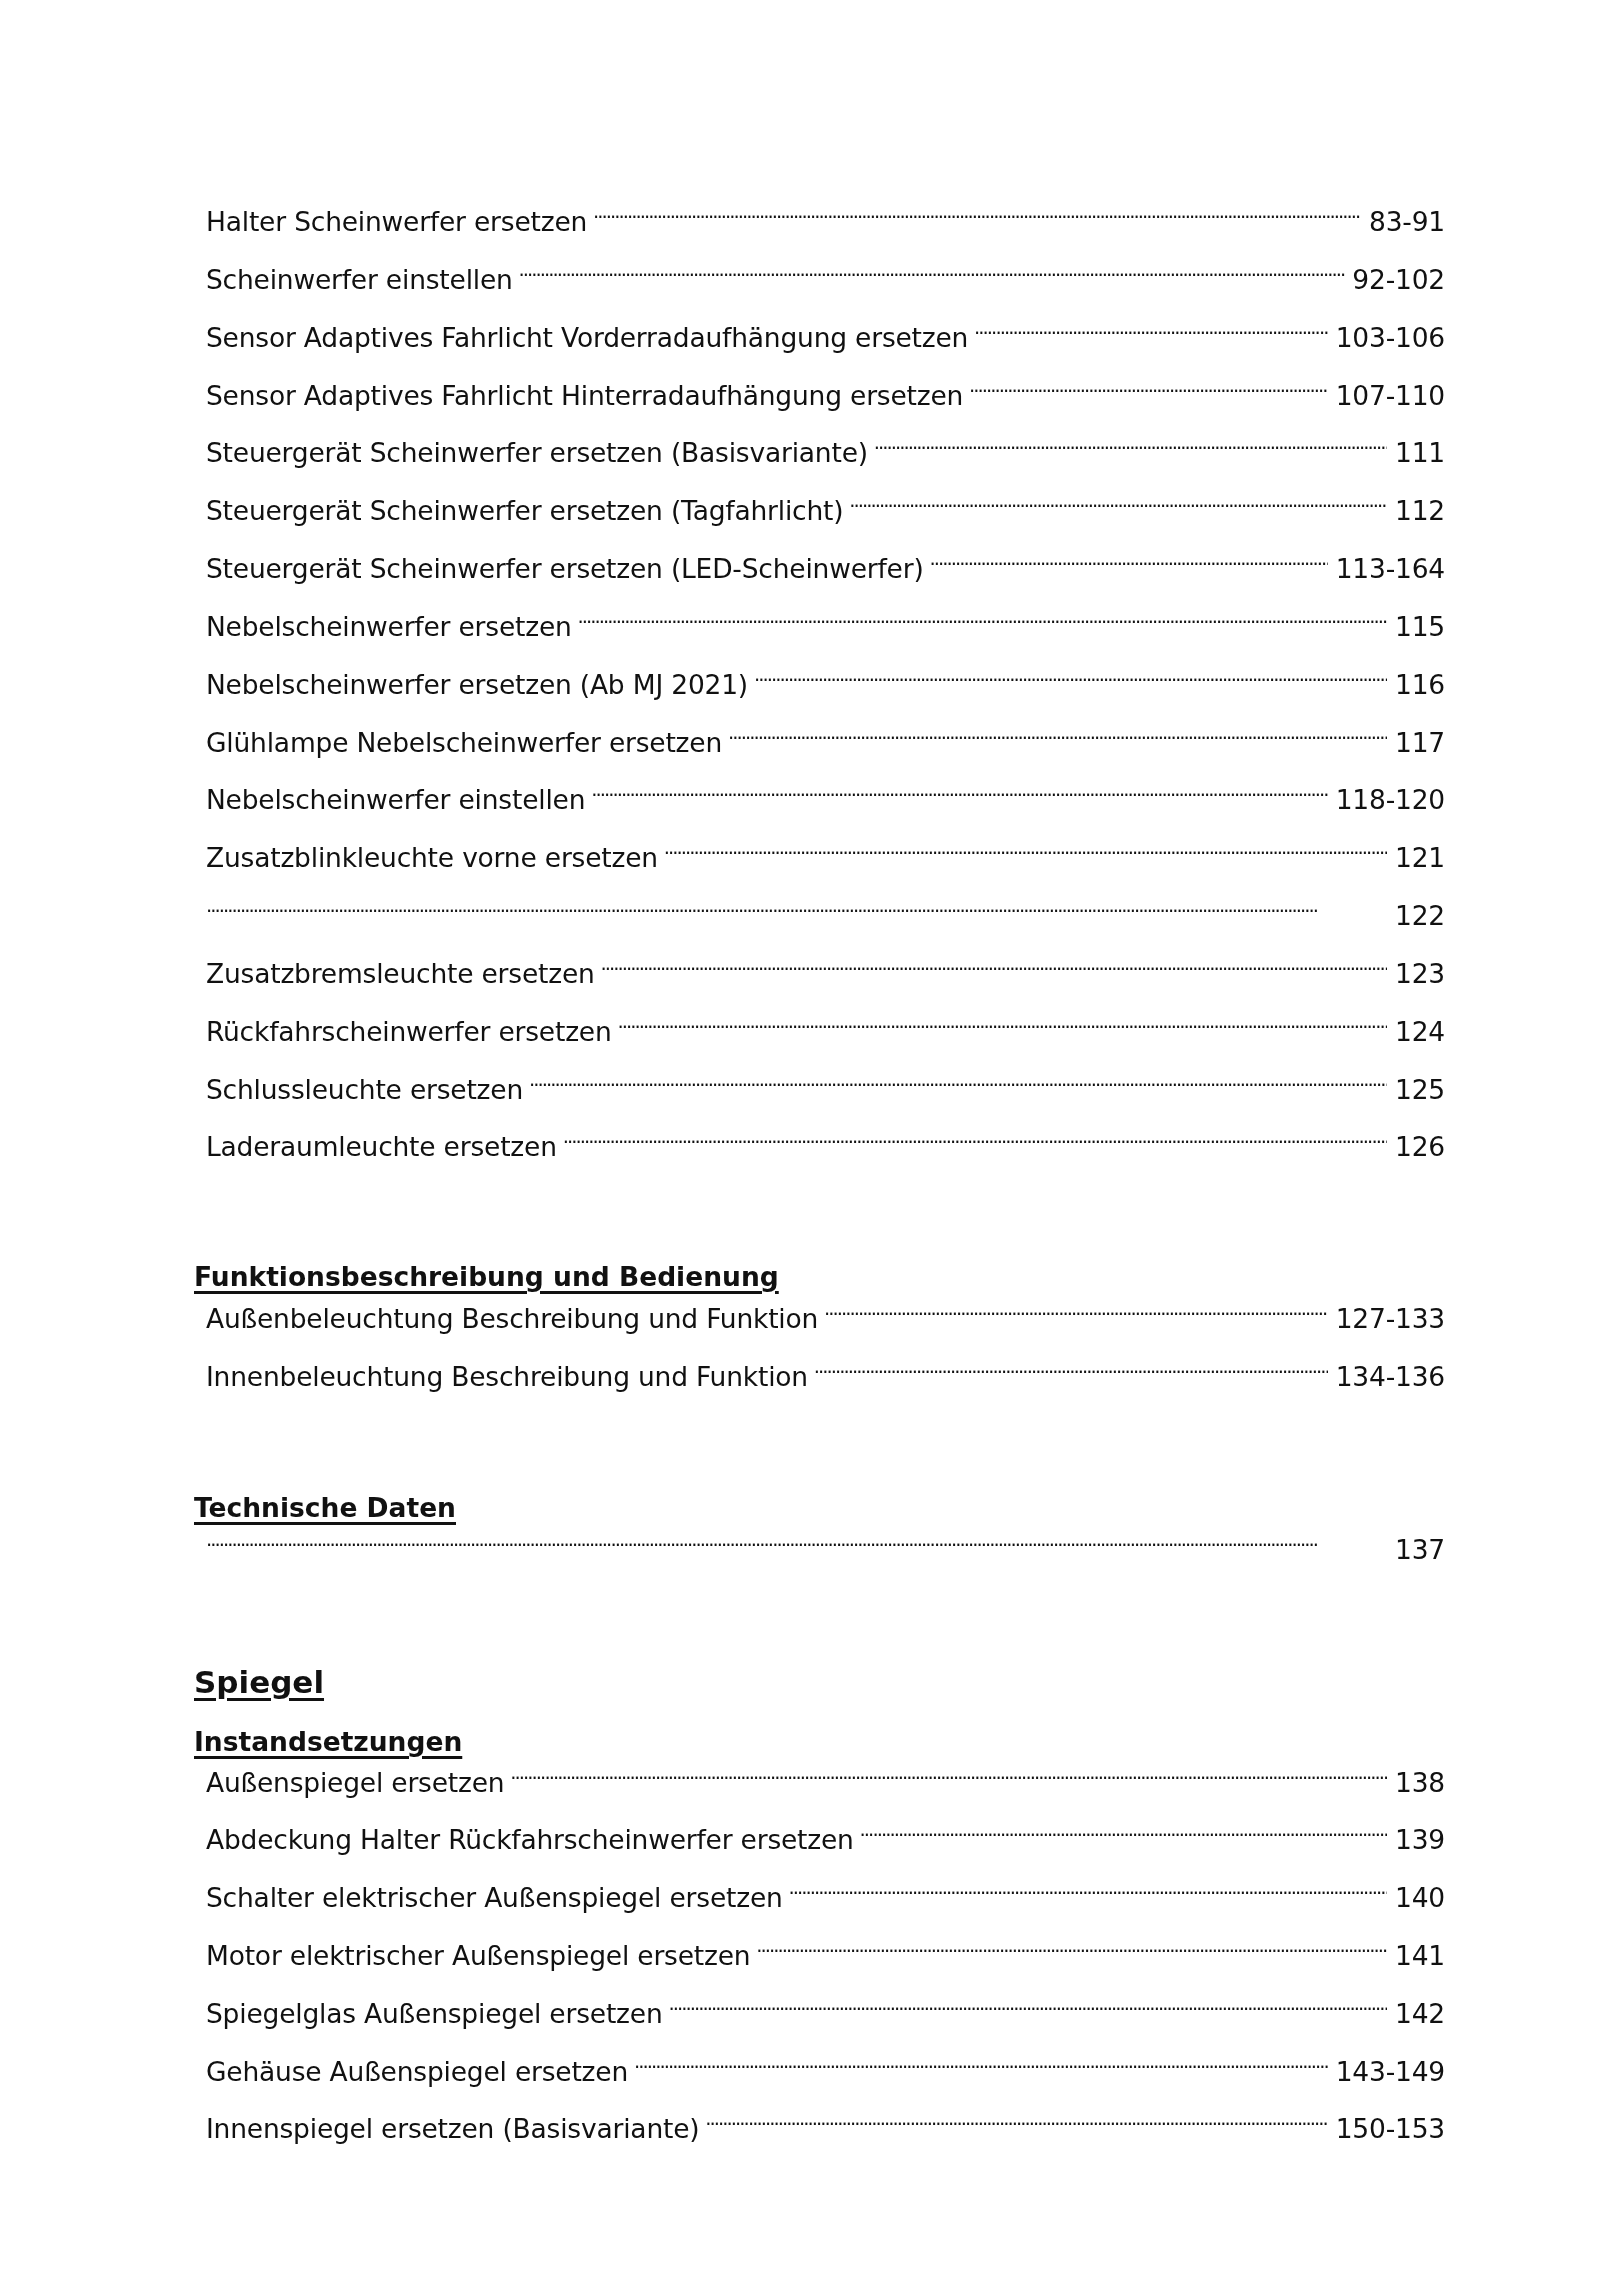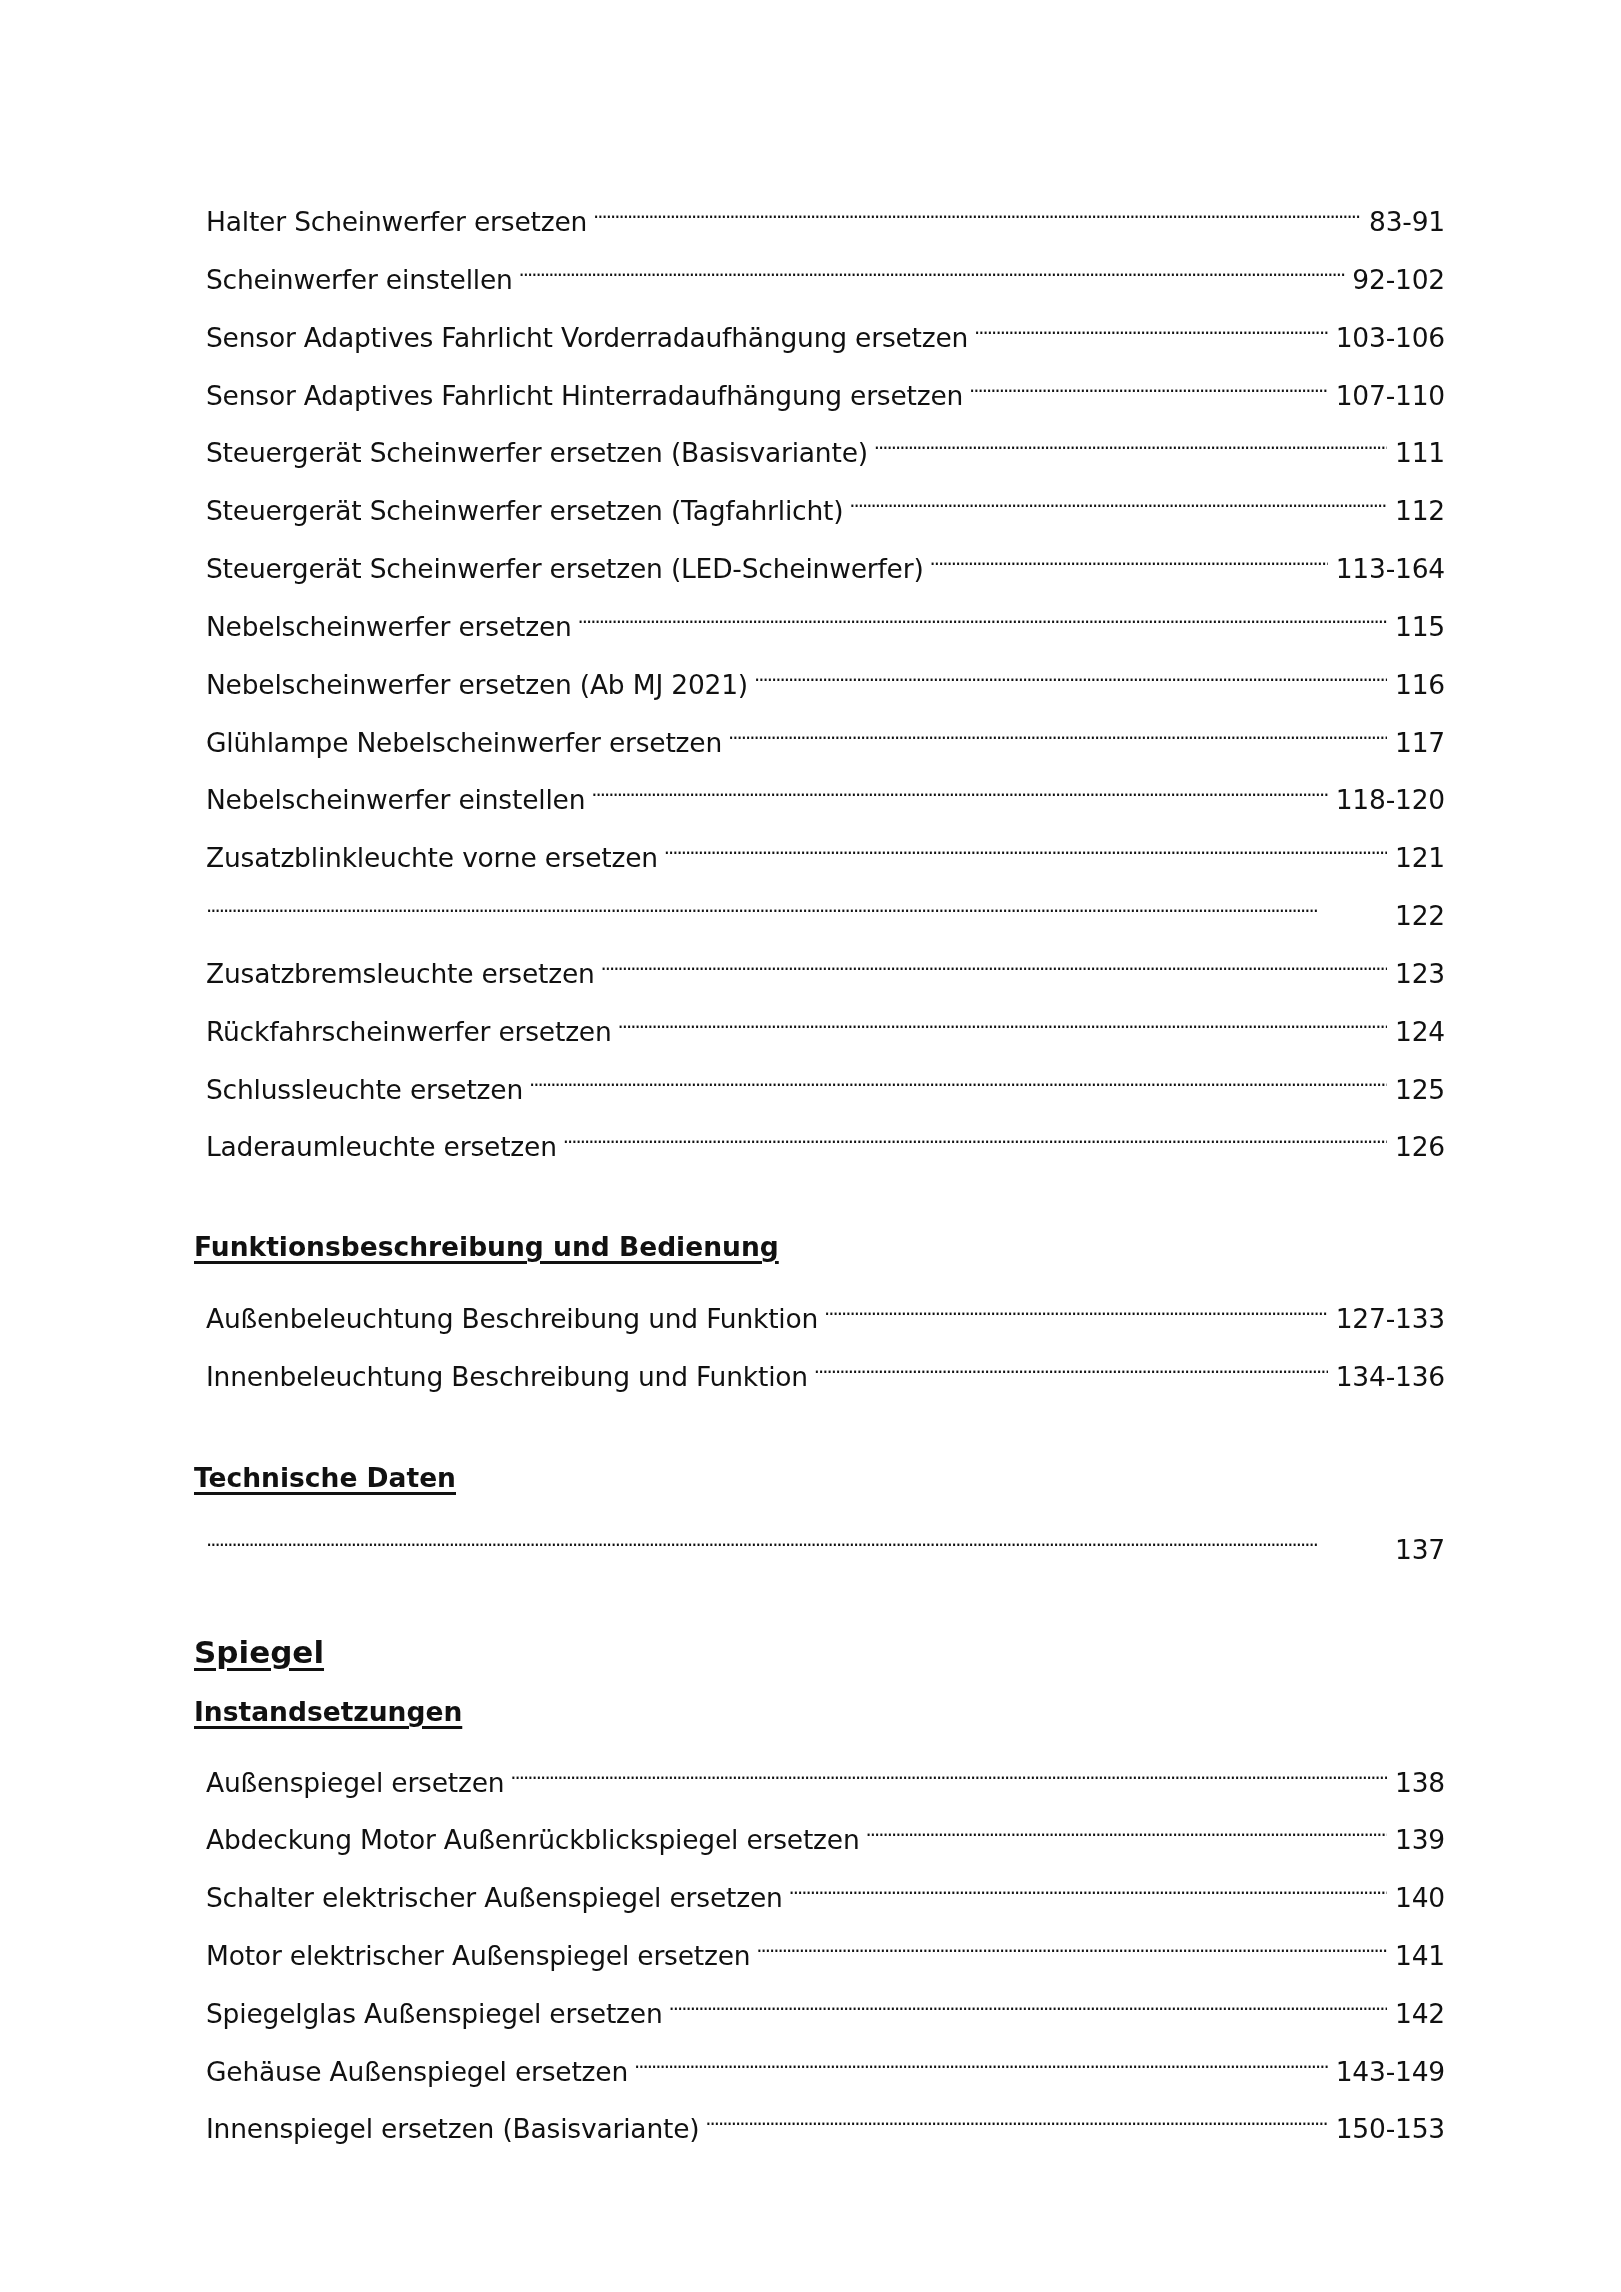--- a/index.html
+++ b/index.html
@@ -8,21 +8,21 @@
   .toc { position: absolute; left: 194px; width: 1239px; top: 0; }
   .row { position: absolute; left: 0; width: 1239px; height: 39px;
          display: flex; align-items: baseline; font-size: 26.5px; line-height: 39px;
          white-space: nowrap; letter-spacing: -0.2px; margin-left: 12px; }
   .row .label { flex: 0 0 auto; padding-right: 5.9px; }
   .row .dots { flex: 1 1 auto; overflow: hidden; height: 39px; position: relative; }
   .row .dots::before { content: ". . . . . . . . . . . . . . . . . . . . . . . . . . . . . . . . . . . . . . . . . . . . . . . . . . . . . . . . . . . . . . . . . . . . . . . . . . . . . . . . . . . . . . . . . . . . . . . . . . . . . . . . . . . . . . . . . . . . . . . . . . . . . . . . . . . . . . . . . . . . . . . . . . . . . . . . . . . . . . . . . . . . . . . . . . . . . . . . . . . . . . . . . . . . . . . . . . . . . . . . . . . . . . . . . . . . . . . . . . . . . . . . . . . . . . . . . . . . . . . . . . . . . . . . . . . . . . . . . . . . .";
          position: absolute; left: 0; top: 0; font-size: 19.6px; letter-spacing: -4.1px; white-space: nowrap; }
   .row .page { flex: 0 0 auto; padding-left: 7.8px; text-align: right; }
   .heading { position: absolute; left: 0; font-weight: bold; text-decoration: underline;
-             text-decoration-thickness: 2.9px; text-underline-offset: 4.9px; white-space: nowrap; }
+             text-decoration-thickness: 2.9px; text-underline-offset: 4.9px; white-space: nowrap; margin-top: 30px; }
   .h-sub { font-size: 26.5px; }
   .h-main { font-size: 31px; }
 </style>
 </head>
 <body>
 
 <div class="toc">
 
   <div class="row" style="top:192px">
       <span class="label">Halter Scheinwerfer ersetzen</span>
@@ -128,21 +128,21 @@
     </div>
 
   <div class="heading h-main" style="top:1634px">Spiegel</div>
   <div class="heading h-sub" style="top:1696px">Instandsetzungen</div>
   <div class="row" style="top:1753px">
       <span class="label">Außenspiegel ersetzen</span>
       <span class="dots"></span>
       <span class="page">138</span>
     </div>
   <div class="row" style="top:1810px">
-      <span class="label">Abdeckung Motor Außenrückblickspiegel ersetzen</span>
+      <span class="label">Abdeckung Halter Rückfahrscheinwerfer ersetzen</span>
       <span class="dots"></span>
       <span class="page">139</span>
     </div>
   <div class="row" style="top:1868px">
       <span class="label">Schalter elektrischer Außenspiegel ersetzen</span>
       <span class="dots"></span>
       <span class="page">140</span>
     </div>
   <div class="row" style="top:1926px">
       <span class="label">Motor elektrischer Außenspiegel ersetzen</span>

